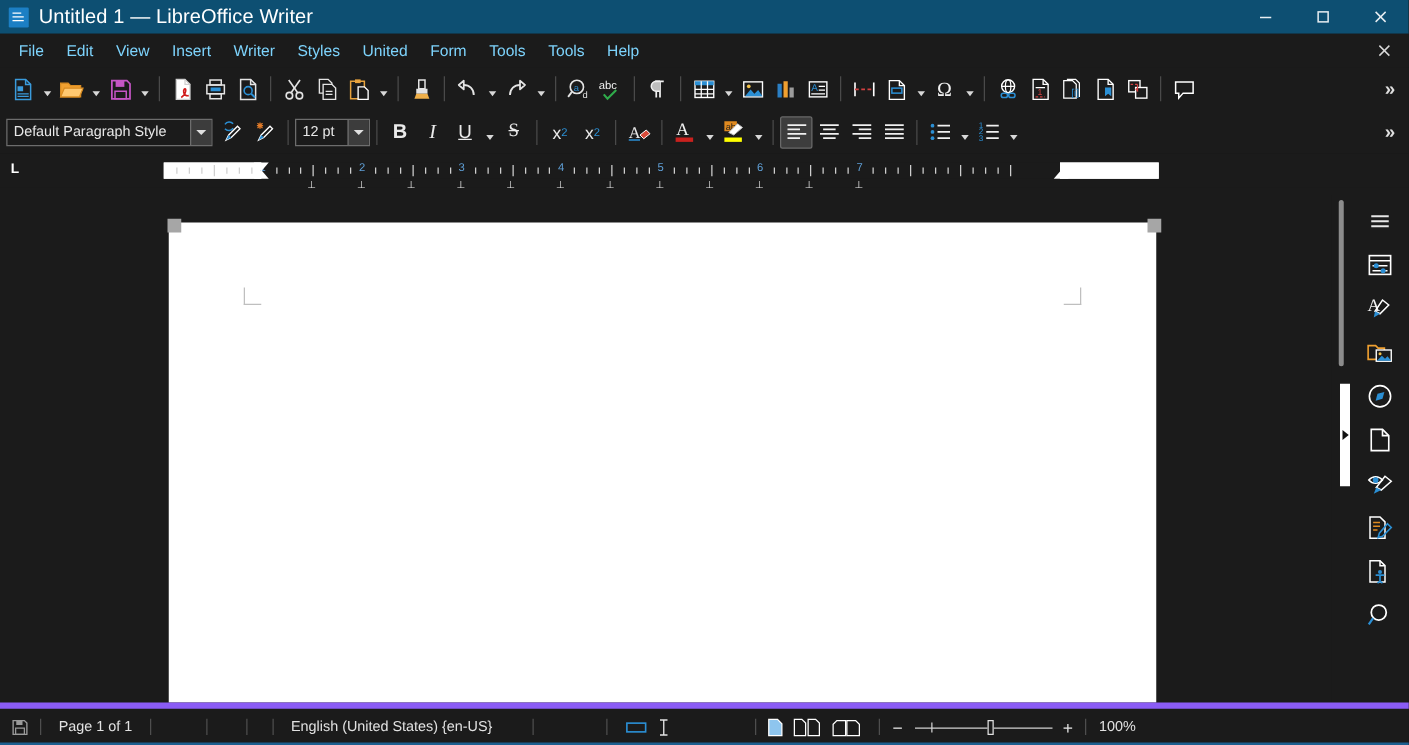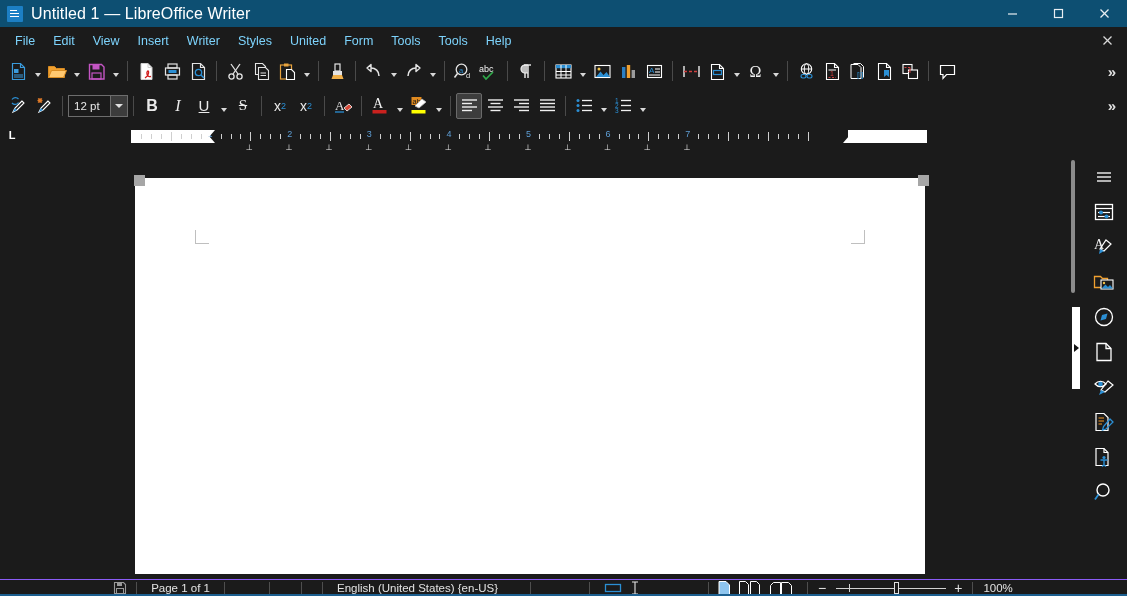--- a/index.html
+++ b/index.html
@@ -89,23 +89,23 @@
   .sbtab i { width:0;height:0;border-top:4px solid transparent;border-bottom:4px solid transparent;
     border-left:5px solid #111111; }
 
   
   .sidebar { position:absolute; right:0; top:0; width:47px; height:100%; background:#1b1b1b;
     display:flex; flex-direction:column; align-items:center; padding-top:6px; }
   .sb-btn { width:30px; height:30px; margin-bottom:5px; display:flex; align-items:center;
     justify-content:center; border-radius:2px; }
 
   
-  .status { position:absolute; left:0; bottom:0; width:1127px; height:17px;
+  .status { position:absolute; left:0; bottom:0; width:1127px; height:34px;
     background:#1b1b1b; display:flex; align-items:center; color:#e2e2e2; font-size:11.5px;
-    border-top:1px solid #8b5cf6;justify-content:center; }
+    border-top:5px solid #8b5cf6; }
   .st-sep { width:1px; height:13px; background:#4e4e4e; flex:none; }
   .st-cell { display:flex; align-items:center; height:22px; white-space:nowrap; }
   .zoomslider { width:118px; height:22px; position:relative; }
   .zs-line { position:absolute; left:4px; right:4px; top:11px; height:1px; background:#d2d2d2; }
   .zs-knob { position:absolute; top:5px; left:62px; width:5px; height:12px; background:#1b1b1b;
     border:1px solid #e0e0e0; }
   .zs-tick { position:absolute; top:7px; left:17px; width:1px; height:8px; background:#d2d2d2; }
   .blueline { position:absolute; left:0; bottom:0; width:1127px; height:2px; background:#1c5f8f; }
 </style>
 </head>
@@ -440,20 +440,26 @@
     <svg width="19" height="19" viewBox="0 0 19 19">
       <path d="M2.5 3.5h14v9h-8l-3.5 4v-4h-2.5z" fill="none" stroke="#ffffff" stroke-width="1.2"></path>
     </svg>
   </div>
 
   <div class="overflow">»</div>
 </div>
 
 <div class="toolbar t2">
 
+  <div class="combo c-style">
+    <span class="val">Default Paragraph Style</span>
+    <span class="dd">
+        <i></i>
+      </span>
+  </div>
 
   <div class="tbtn">
     <svg width="20" height="20" viewBox="0 0 20 20">
       <path d="M4 3.5a4 4 0 016.5-.5M10.5 6.5a4 4 0 01-6.5.5" fill="none" stroke="#2b8fd4" stroke-width="1.2"></path>
       <path d="M14 5l-7 7-2 4 4-2 7-7z" fill="none" stroke="#ffffff" stroke-width="1.1"></path>
       <path d="M5 16l4-2-2-2z" fill="#2b8fd4"></path>
     </svg>
   </div>
   <div class="tbtn">
     <svg width="20" height="20" viewBox="0 0 20 20">

